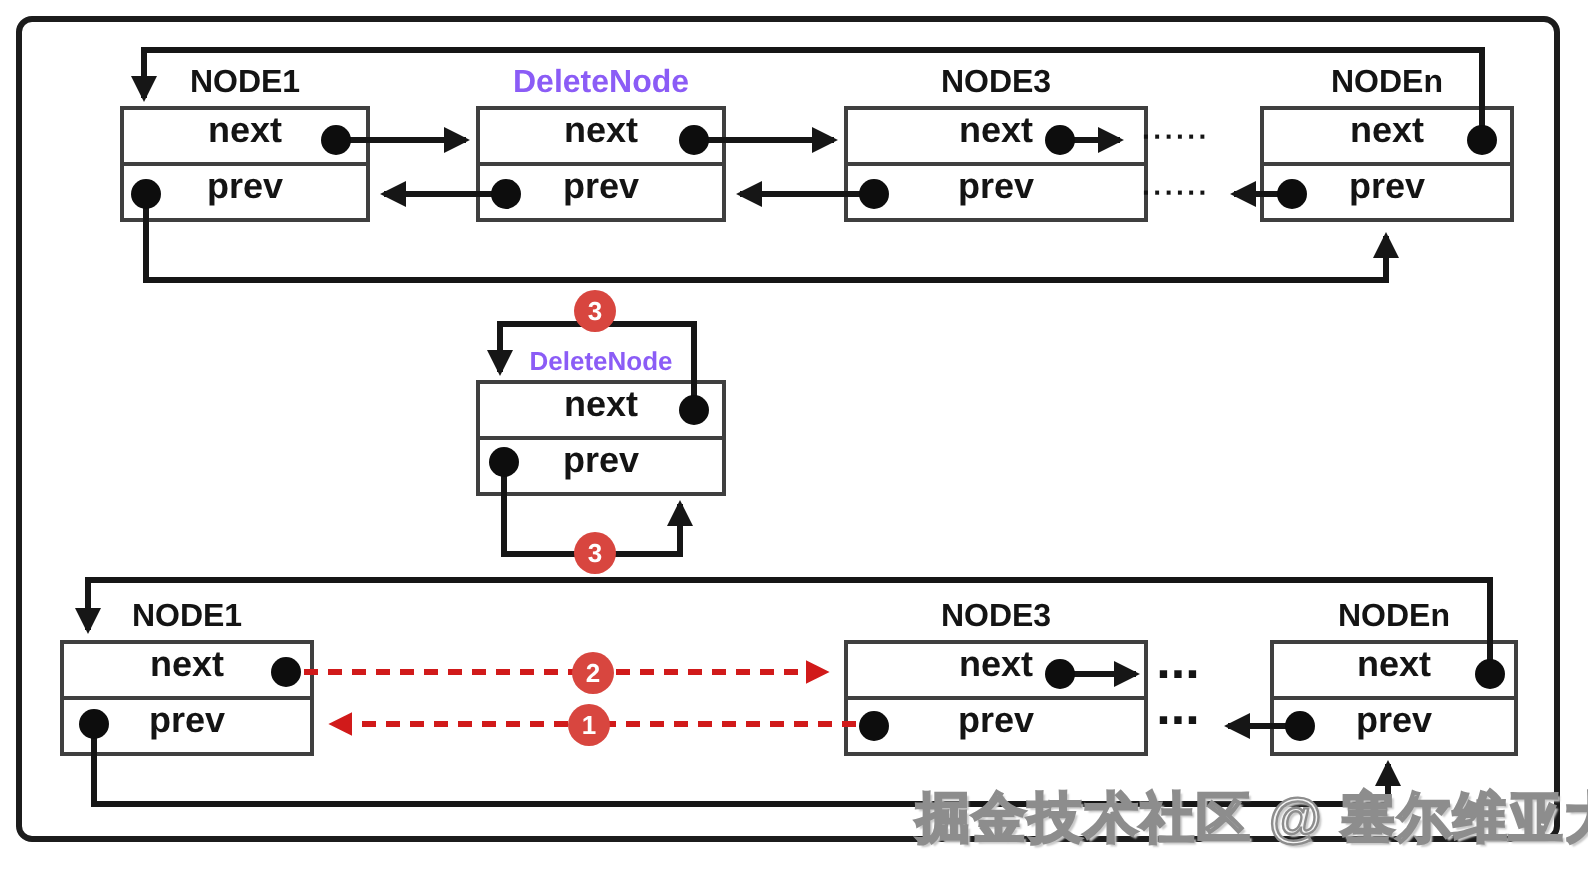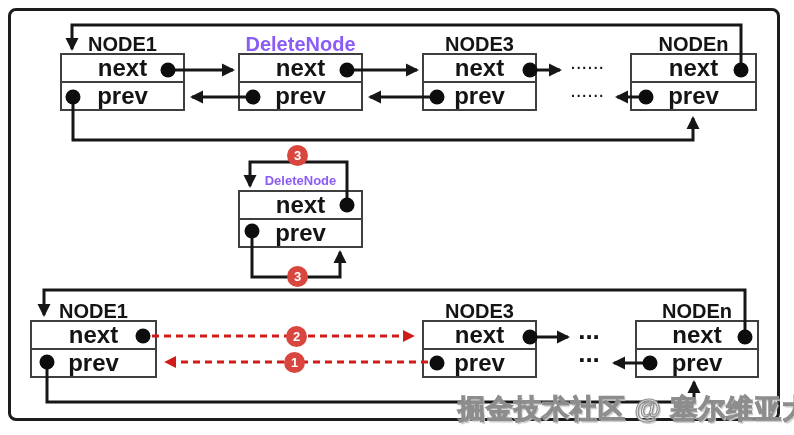--- a/index.html
+++ b/index.html
@@ -7,32 +7,32 @@
     position:relative;width:794px;height:435px;background:#ffffff;
     font-family:"Liberation Sans",sans-serif;overflow:hidden;
   }
   .frame{
     position:absolute;left:8px;top:8px;width:772px;height:413px;
     border:3px solid #1c1c1c;border-radius:8px;box-sizing:border-box;
     background:#fff;
   }
   svg.wires{position:absolute;left:0;top:0;z-index:3;pointer-events:none;}
   .node{
-    position:absolute;width:115px;height:58px;background:#fff;
+    position:absolute;width:152px;height:58px;background:#fff;
     border:2px solid #3f3f3f;box-sizing:border-box;z-index:2;
   }
   .node-title{
     position:absolute;top:-22px;left:-10px;width:calc(100% + 20px);text-align:center;
-    font-size:20px;font-weight:bold;color:#141414;white-space:nowrap;
+    font-size:16px;font-weight:bold;color:#141414;white-space:nowrap;
   }
   .node-title.red{color:#8b5cf6;}
   .node-title.small{font-size:13px;top:-19px;}
   .row{
-    height:26px;display:flex;align-items:center;justify-content:center;
-    font-size:24px;font-weight:bold;color:#141414;position:relative;
+    height:26px;display:flex;justify-content:center;
+    font-size:18px;font-weight:bold;color:#141414;position:relative;
   }
   .row.next{border-bottom:2px solid #3f3f3f;}
   .badge{
     position:absolute;width:21px;height:21px;border-radius:50%;
     background:#d8463f;color:#fff;font-size:13px;font-weight:bold;
     text-align:center;line-height:21px;z-index:5;
   }
   .ellipsis-top{
     position:absolute;width:50px;text-align:center;font-size:14px;font-weight:bold;
     color:#141414;letter-spacing:1px;line-height:12px;z-index:2;

